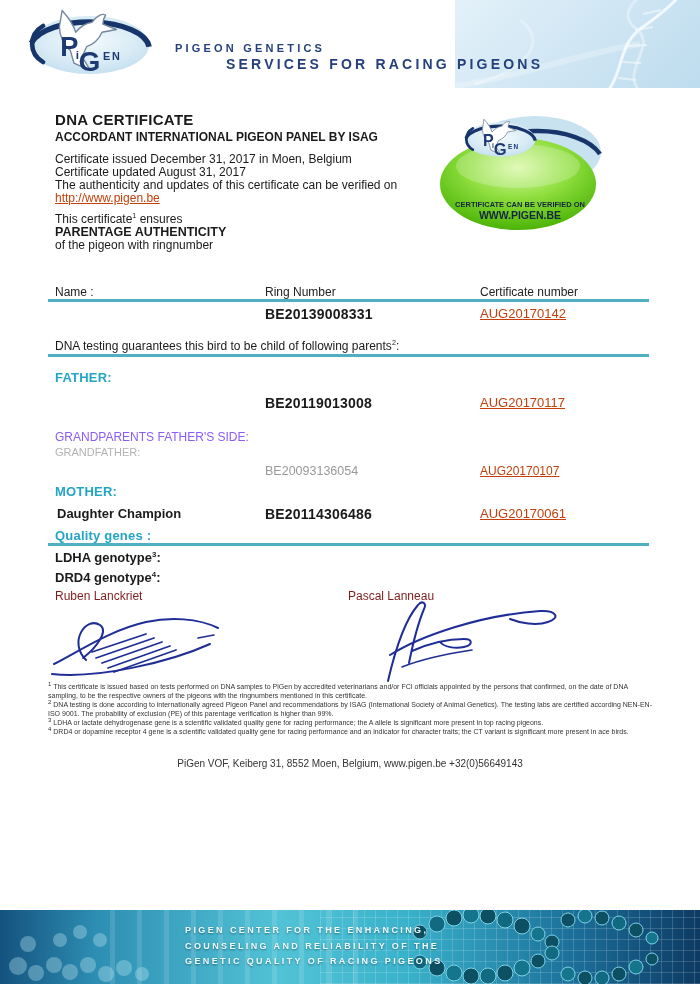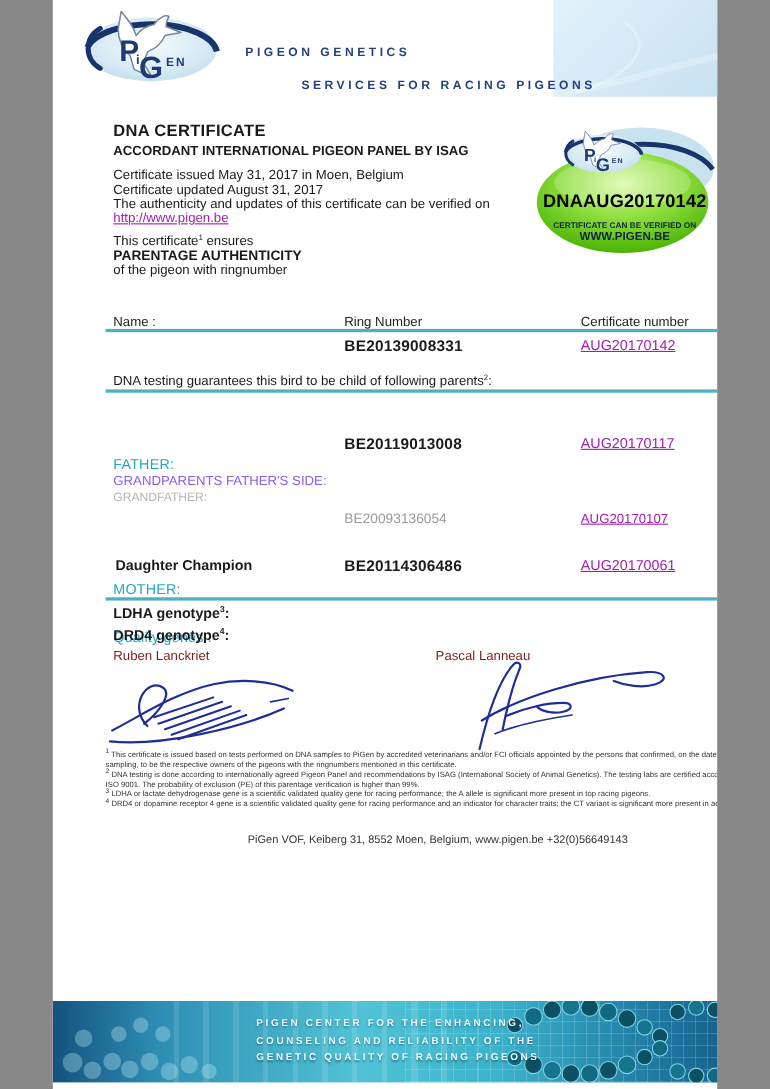--- a/index.html
+++ b/index.html
@@ -1,28 +1,28 @@
 <!DOCTYPE html>
 <html><head>
 <meta charset="utf-8">
 <style>
   * { margin:0; padding:0; box-sizing:border-box; }
   html,body { background:#888; }
   .page {
-    position:relative; width:604px; height:990px; margin:0 auto;
+    position:relative; width:700px; height:990px; margin:0 auto;
     background:#ffffff; overflow:hidden;
     font-family:"Liberation Sans","DejaVu Sans",sans-serif; color:#1a1a1a;
   }
   .abs { position:absolute; }
   sup { font-size:60%; vertical-align:super; line-height:0; }
-  a { color:#a21caf; }
+  a { color:#c2410c; }
 
   
   .tagline1 { left:175px; top:42px; font-size:11px; font-weight:bold; letter-spacing:3.2px; color:#25407c; }
-  .tagline2 { left:226px; top:72px; font-size:11px; font-weight:bold; letter-spacing:3.2px; color:#25407c; }
+  .tagline2 { left:226px; top:56px; font-size:14px; font-weight:bold; letter-spacing:3.2px; color:#25407c; }
   .topright-panel { left:455px; top:0; width:245px; height:88px;
     background:linear-gradient(135deg,#e3f1f9 0%,#d2e7f4 45%,#bddcee 100%); }
 
   
   .doc-title    { left:55px; top:111px; font-size:15px; font-weight:bold; letter-spacing:.3px; }
   .doc-subtitle { left:55px; top:130px; font-size:12px; font-weight:bold; }
   .line12 { font-size:12px; color:#1a1a1a; }
   .issued  { left:55px; top:152px; }
   .updated { left:55px; top:165px; }
   .verify  { left:55px; top:178px; }
@@ -44,21 +44,21 @@
   
   .col-name { left:55px; }  .col-ring { left:265px; }  .col-cert { left:480px; }
   .thead { top:285px; font-size:12px; color:#222; }
   .rule { left:48px; width:601px; height:3px; background:#4fb0c4; }
   .rule1 { top:299px; } .rule2 { top:354px; } .rule3 { top:543px; }
   .ring-bold { font-size:14px; font-weight:bold; letter-spacing:.2px; }
   .cert-link { font-size:13px; }
   .subject-row { top:306px; }
   .parents-note { left:55px; top:339px; font-size:12px; }
 
-  .sec-label { font-size:13px; font-weight:normal; color:#24a5c5; letter-spacing:.2px;margin-top:44px; }
+  .sec-label { font-size:13px; font-weight:bold; color:#24a5c5; letter-spacing:.2px; }
   .father-label { left:55px; top:370px; }
   .father-row { top:395px; }
   .gp-label { left:55px; top:430px; font-size:12px; color:#8b5cf6; }
   .gf-label { left:55px; top:446px; font-size:11px; color:#b3b3b3; }
   .gf-row { top:464px; }
   .gf-ring { font-size:12.5px; color:#9a9a9a; }
   .gf-cert { font-size:12px; }
   .mother-label { left:55px; top:484px; }
   .mother-row { top:506px; }
   .mother-name { left:57px; font-size:13px; font-weight:bold; }
@@ -137,37 +137,36 @@
   </div>
 
   <svg class="abs" style="left:15px;top:5px" width="145" height="78" viewBox="0 0 160 86">
     <use href="#pigen-logo"></use>
   </svg>
   <div class="abs tagline1">PIGEON GENETICS</div>
   <div class="abs tagline2">SERVICES FOR RACING PIGEONS</div>
 
   <div class="abs doc-title">DNA CERTIFICATE</div>
   <div class="abs doc-subtitle">ACCORDANT INTERNATIONAL PIGEON PANEL BY ISAG</div>
-  <div class="abs line12 issued">Certificate issued May 31, 2017 in Moen, Belgium</div>
+  <div class="abs line12 issued">Certificate issued December 31, 2017 in Moen, Belgium</div>
   <div class="abs line12 updated">Certificate updated August 31, 2017</div>
   <div class="abs line12 verify">The authenticity and updates of this certificate can be verified on</div>
   <a class="abs verify-link" href="#">http://www.pigen.be</a>
   <div class="abs line12 ensures"><span>This certificate</span><sup>1</sup><span> ensures</span></div>
   <div class="abs parentage">PARENTAGE AUTHENTICITY</div>
   <div class="abs line12 ringline">of the pigeon with ringnumber</div>
 
   <div class="abs badge">
     <svg viewBox="0 0 168 126" width="168" height="126">
       <ellipse cx="97" cy="42" rx="66" ry="36" fill="#c9e2f0"></ellipse>
       <path d="M36,46 A66,34 0 0 1 162,44" fill="none" stroke="#17356b" stroke-width="4.5"></path>
       <ellipse cx="80" cy="74" rx="78" ry="46" fill="url(#greenGrad)"></ellipse>
       <ellipse cx="80" cy="56" rx="62" ry="22" fill="#ffffff" opacity="0.22"></ellipse>
       <use href="#pigen-logo" x="0" y="0" width="86" height="46" transform="translate(18,6)"></use>
     </svg>
-    <div class="badge-code">DNAAUG20170142</div>
     <div class="badge-v1">CERTIFICATE CAN BE VERIFIED ON</div>
     <div class="badge-v2">WWW.PIGEN.BE</div>
   </div>
 
   <div class="abs thead col-name">Name :</div>
   <div class="abs thead col-ring">Ring Number</div>
   <div class="abs thead col-cert">Certificate number</div>
   <div class="abs rule rule1"></div>
 
   <div class="abs subject-row col-ring ring-bold">BE20139008331</div>

